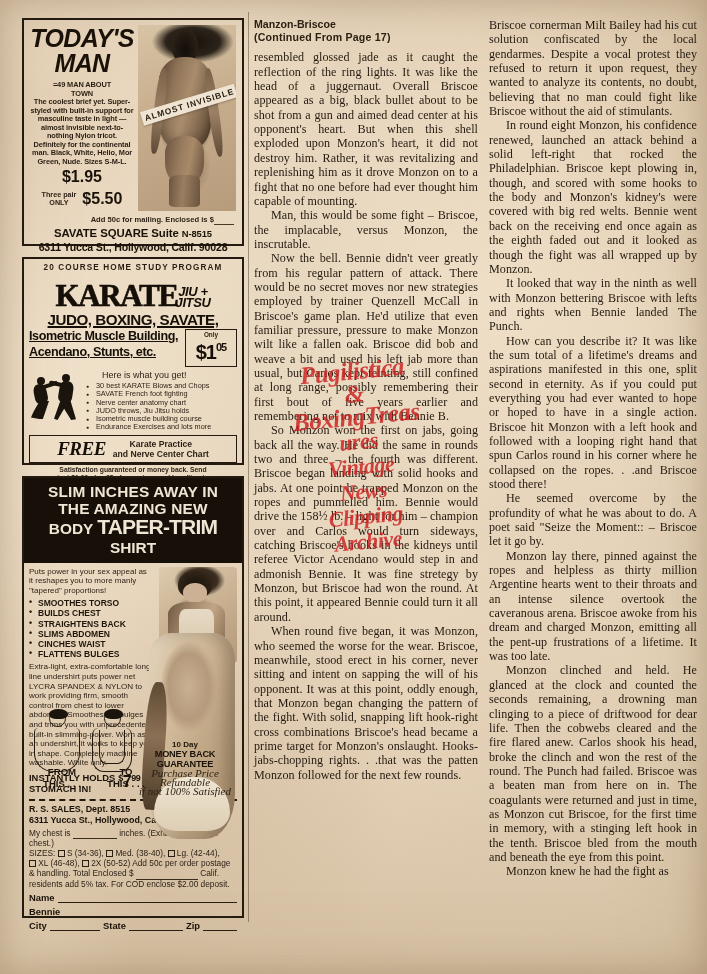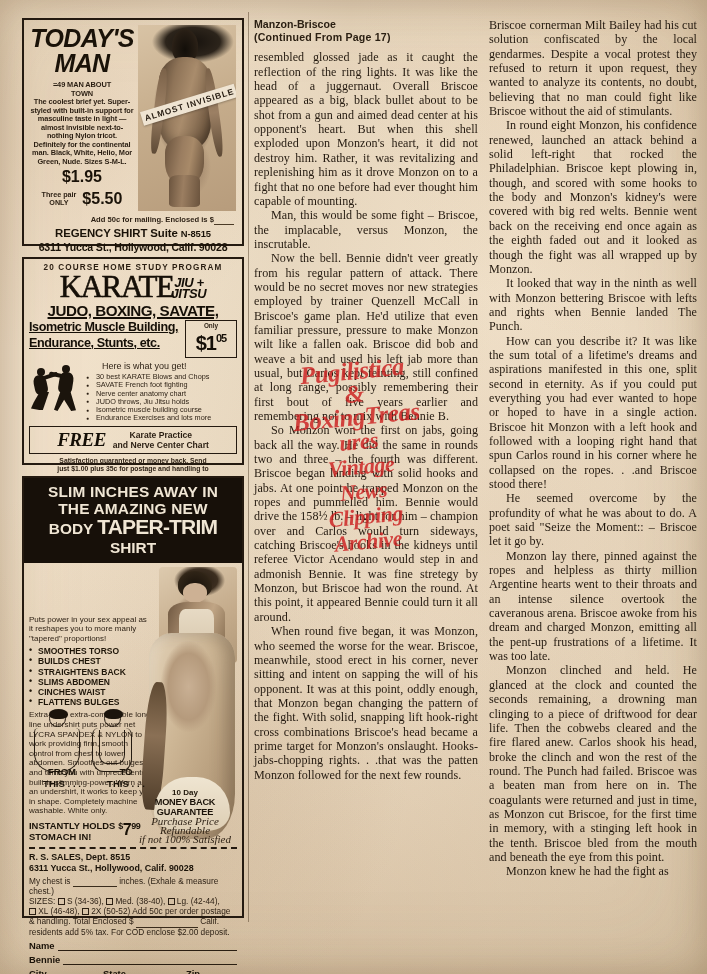--- a/index.html
+++ b/index.html
@@ -245,23 +245,24 @@
   }
   .k-top {
     font-family: "Liberation Sans", sans-serif;
     font-size: 8.2px; font-weight: 700;
     letter-spacing: 1.1px; text-align: center;
     color: #2a1e12;
   }
   .k-title-row { display: flex; align-items: flex-end; justify-content: center; margin: 0; }
   .k-karate {
     font-family: "Liberation Serif", serif;
-    font-weight: 400; font-size: 31px; line-height: 30px;
+    font-weight: 700; font-size: 31px; line-height: 30px;
     letter-spacing: -1.4px;
     color: #150f07;
+    margin-top: 9px;
     -webkit-text-stroke: .6px #150f07;
   }
   .k-jiu {
     font-family: "Liberation Sans", sans-serif;
     font-weight: 700; font-style: italic;
     font-size: 13px; line-height: 11px;
     color: #150f07;
     margin-left: -2px; margin-bottom: 3px;
     text-align: center;
   }
@@ -390,21 +391,21 @@
   }
   .tt-banner .l3 {
     font-family: "Liberation Sans", sans-serif;
     font-weight: 700; font-size: 15.4px; line-height: 19px;
   }
   .tt-banner .l3 .big {
     font-family: "Liberation Sans", sans-serif;
     font-size: 21px; letter-spacing: -.8px;
   }
   .tt-main { display: flex; padding: 4px 5px 0 5px; }
-  .tt-left { width: 124px; margin-top: 48px; }
+  .tt-left { width: 124px; }
   .tt-intro {
     font-family: "Liberation Sans", sans-serif;
     font-size: 8px; line-height: 9.4px; color: #2a1e12;
   }
   .tt-bullets { list-style: none; margin: 3px 0 3px 0; padding: 0; }
   .tt-bullets li {
     font-family: "Liberation Sans", sans-serif;
     font-size: 8.5px; line-height: 10.2px; font-weight: 700;
     color: #1f1609; padding-left: 9px; position: relative;
   }
@@ -623,40 +624,40 @@
               <div class="tm-hips"></div>
               <div class="tm-legs"></div>
             </div>
             <div class="tm-banner">ALMOST INVISIBLE</div>
           </div>
         </div>
         <div class="tm-mail">
           <span>Add 50c for mailing. Enclosed is $</span><u>&nbsp;</u>
         </div>
         <div class="tm-addr1">
-          <span>REGENCY SHIRT Suite</span>
+          <span>SAVATE SQUARE Suite</span>
           <span class="sm">N-8515</span>
         </div>
         <div class="tm-addr2">6311 Yucca St., Hollywood, Calif. 90028</div>
       </div>
 
       <div class="ad" id="ad-karate">
         <div class="k-top">20 COURSE HOME STUDY PROGRAM</div>
         <div class="k-title-row">
           <div class="k-karate">KARATE</div>
           <div class="k-jiu">
             <span>JIU +</span>
             <span>JITSU</span>
           </div>
         </div>
         <div class="k-line2">JUDO, BOXING, SAVATE,</div>
         <div class="k-mid">
           <div class="k-mid-left">
             <div class="k-line3">Isometric Muscle Building,</div>
-            <div class="k-line4">Endurance, Stunts, etc.</div>
+            <div class="k-line4">Acendano, Stunts, etc.</div>
           </div>
           <div class="k-pricebox">
             <div class="k-only">Only</div>
             <div class="k-dollar"><span>$1</span><sup>05</sup></div>
           </div>
         </div>
         <div class="k-body">
           <div class="k-fig">
             <div class="kf k-f1h"></div>
               <div class="kf k-f1b"></div>

